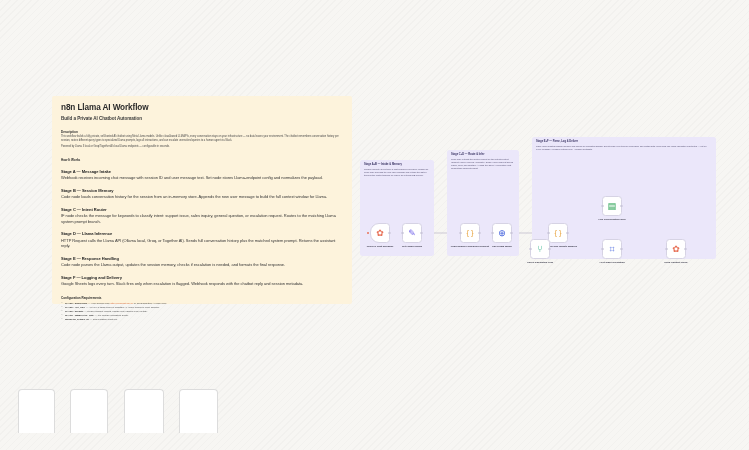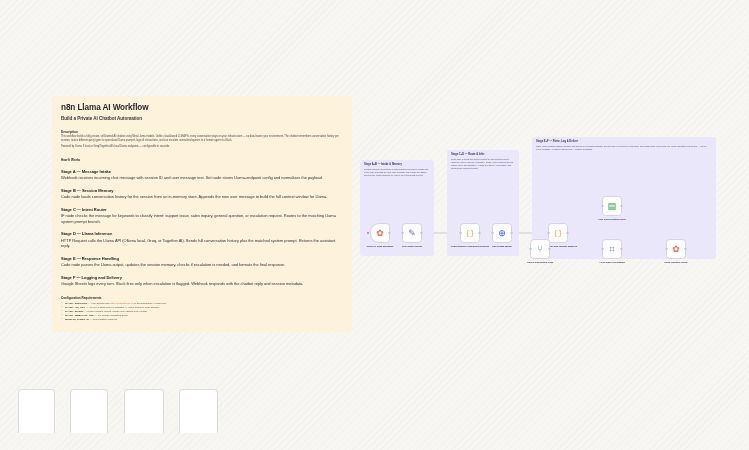--- a/index.html
+++ b/index.html
@@ -22,21 +22,21 @@
     );
     position: relative;
   }
 
   
   .doc-card {
     position: absolute;
     left: 52px;
     top: 96px;
     width: 300px;
-    height: 236px;
+    height: 208px;
     background: #fdf3dc;
     border-radius: 2px;
   }
 
   .doc-inner { padding: 7px 9px 0 9px; }
 
   .doc-title {
     font-size: 8.2px;
     font-weight: bold;
     color: #2b2b2b;

